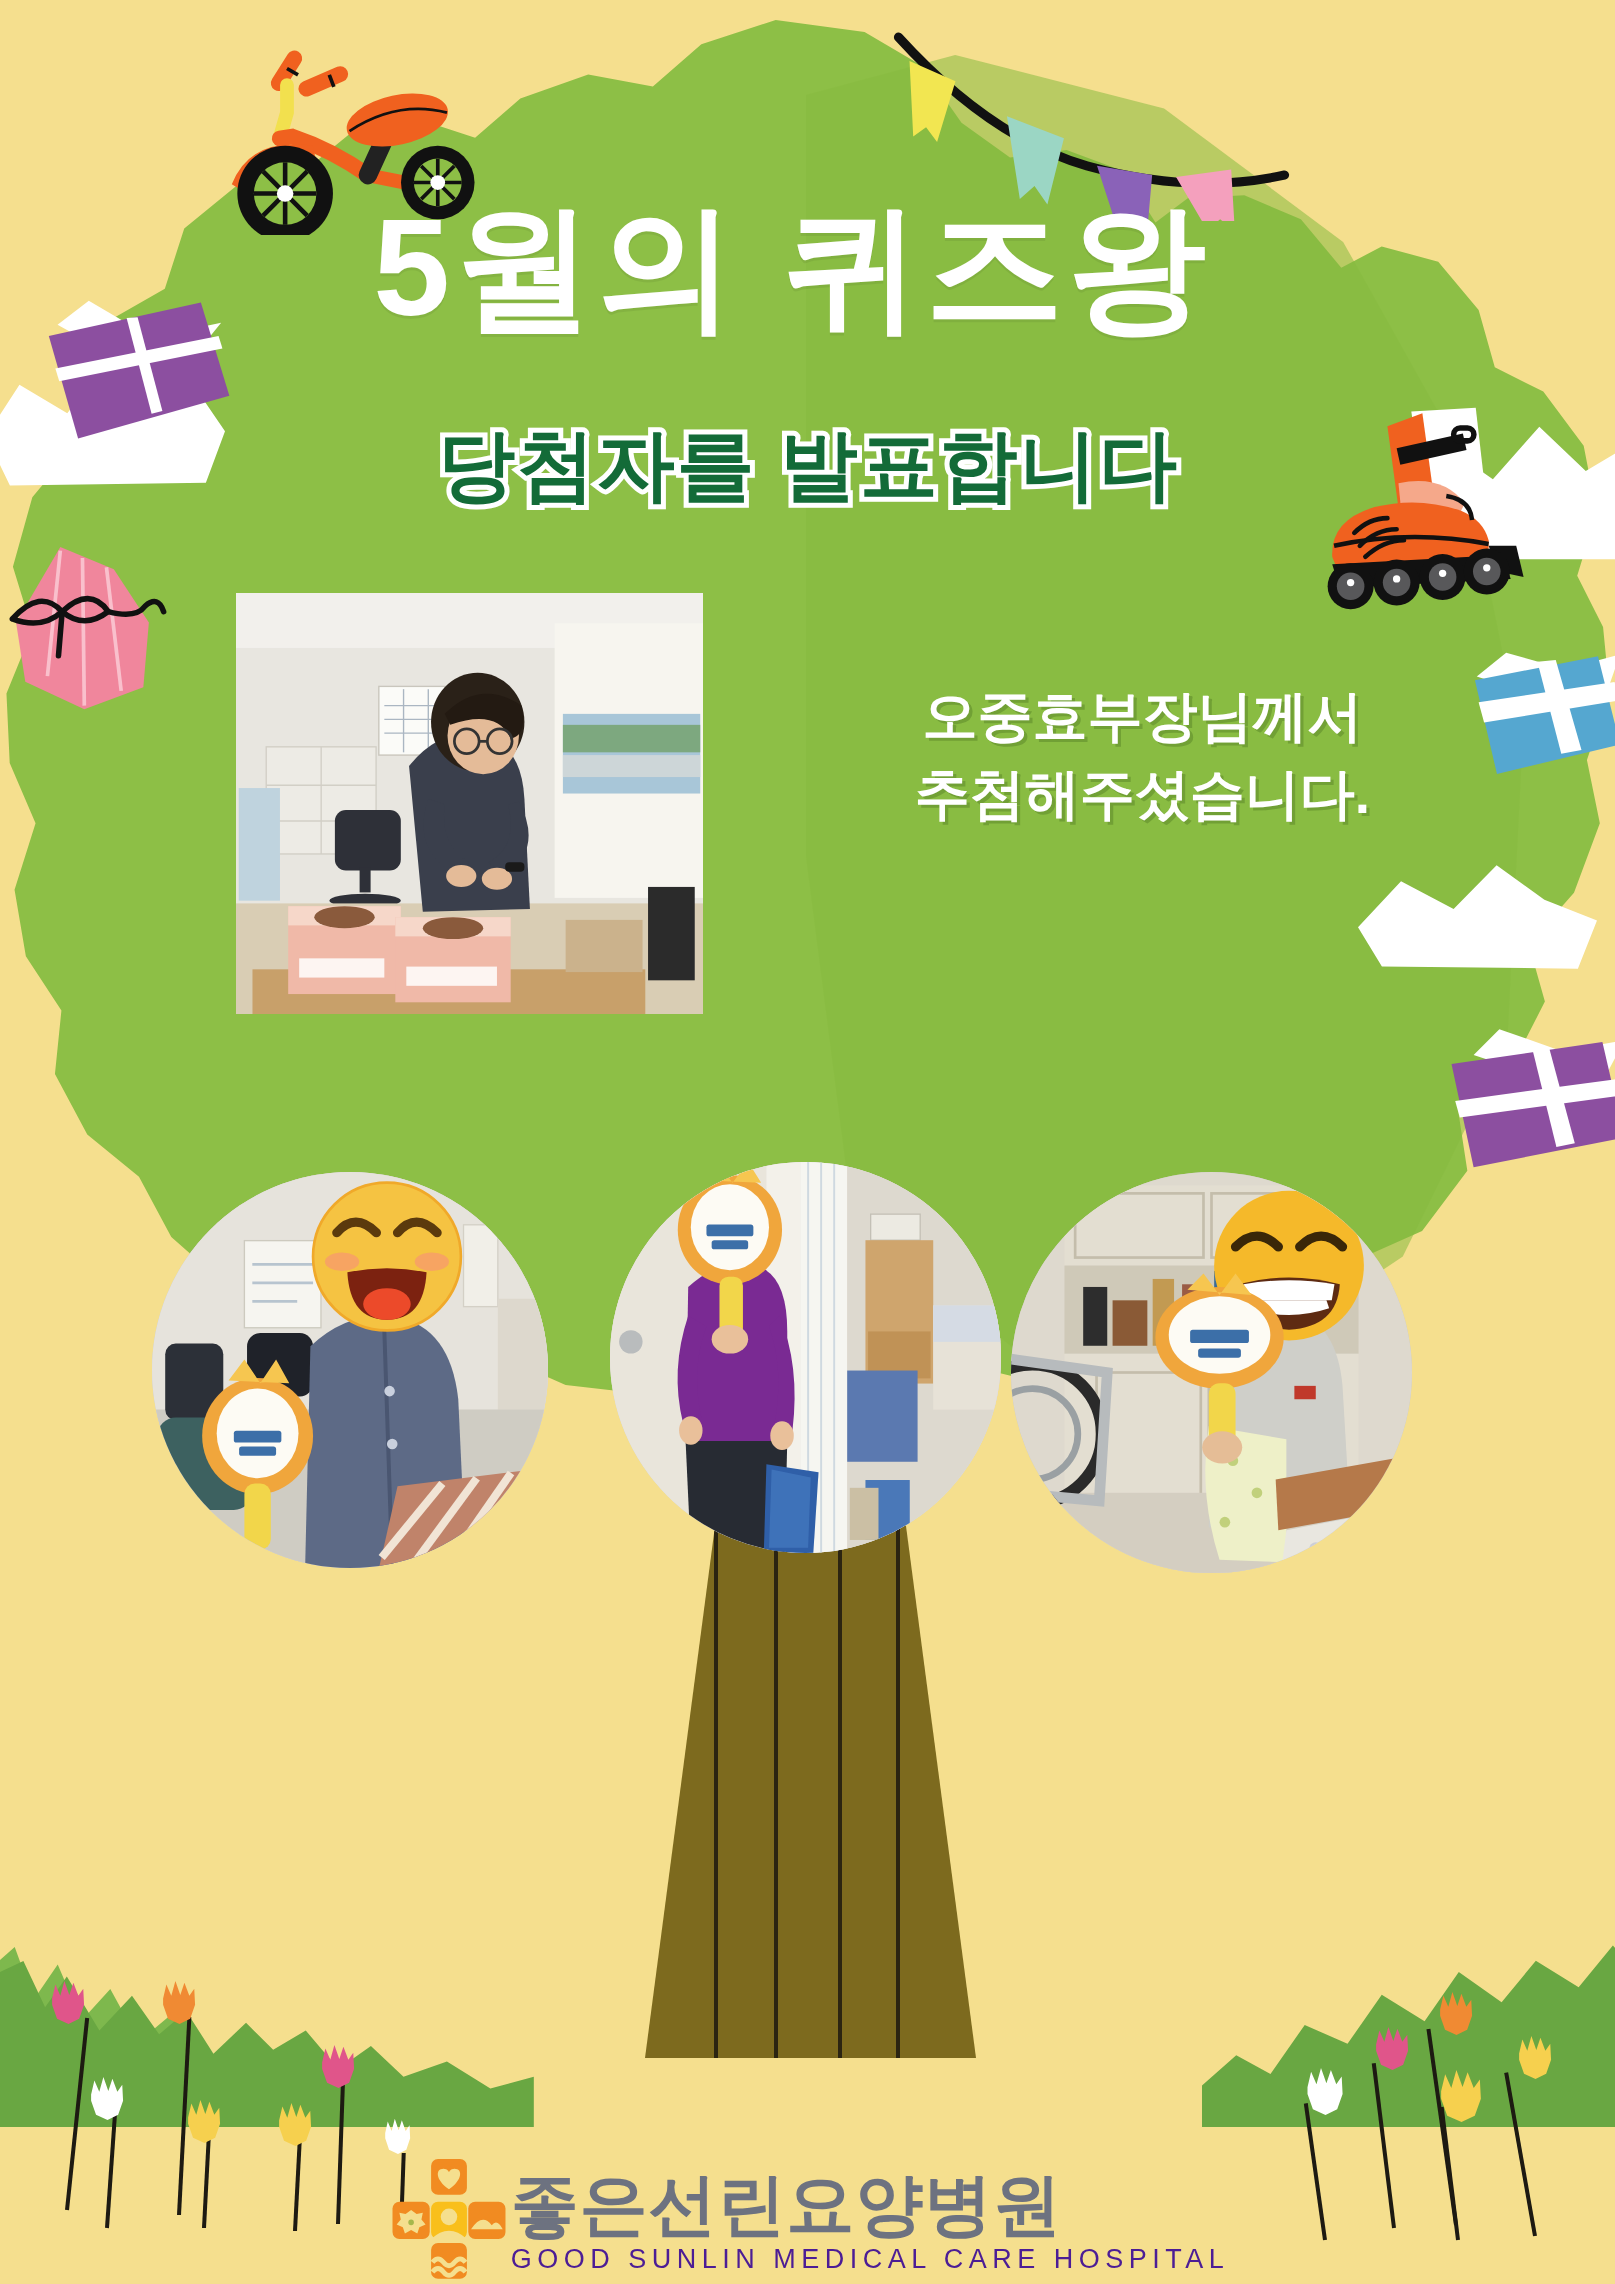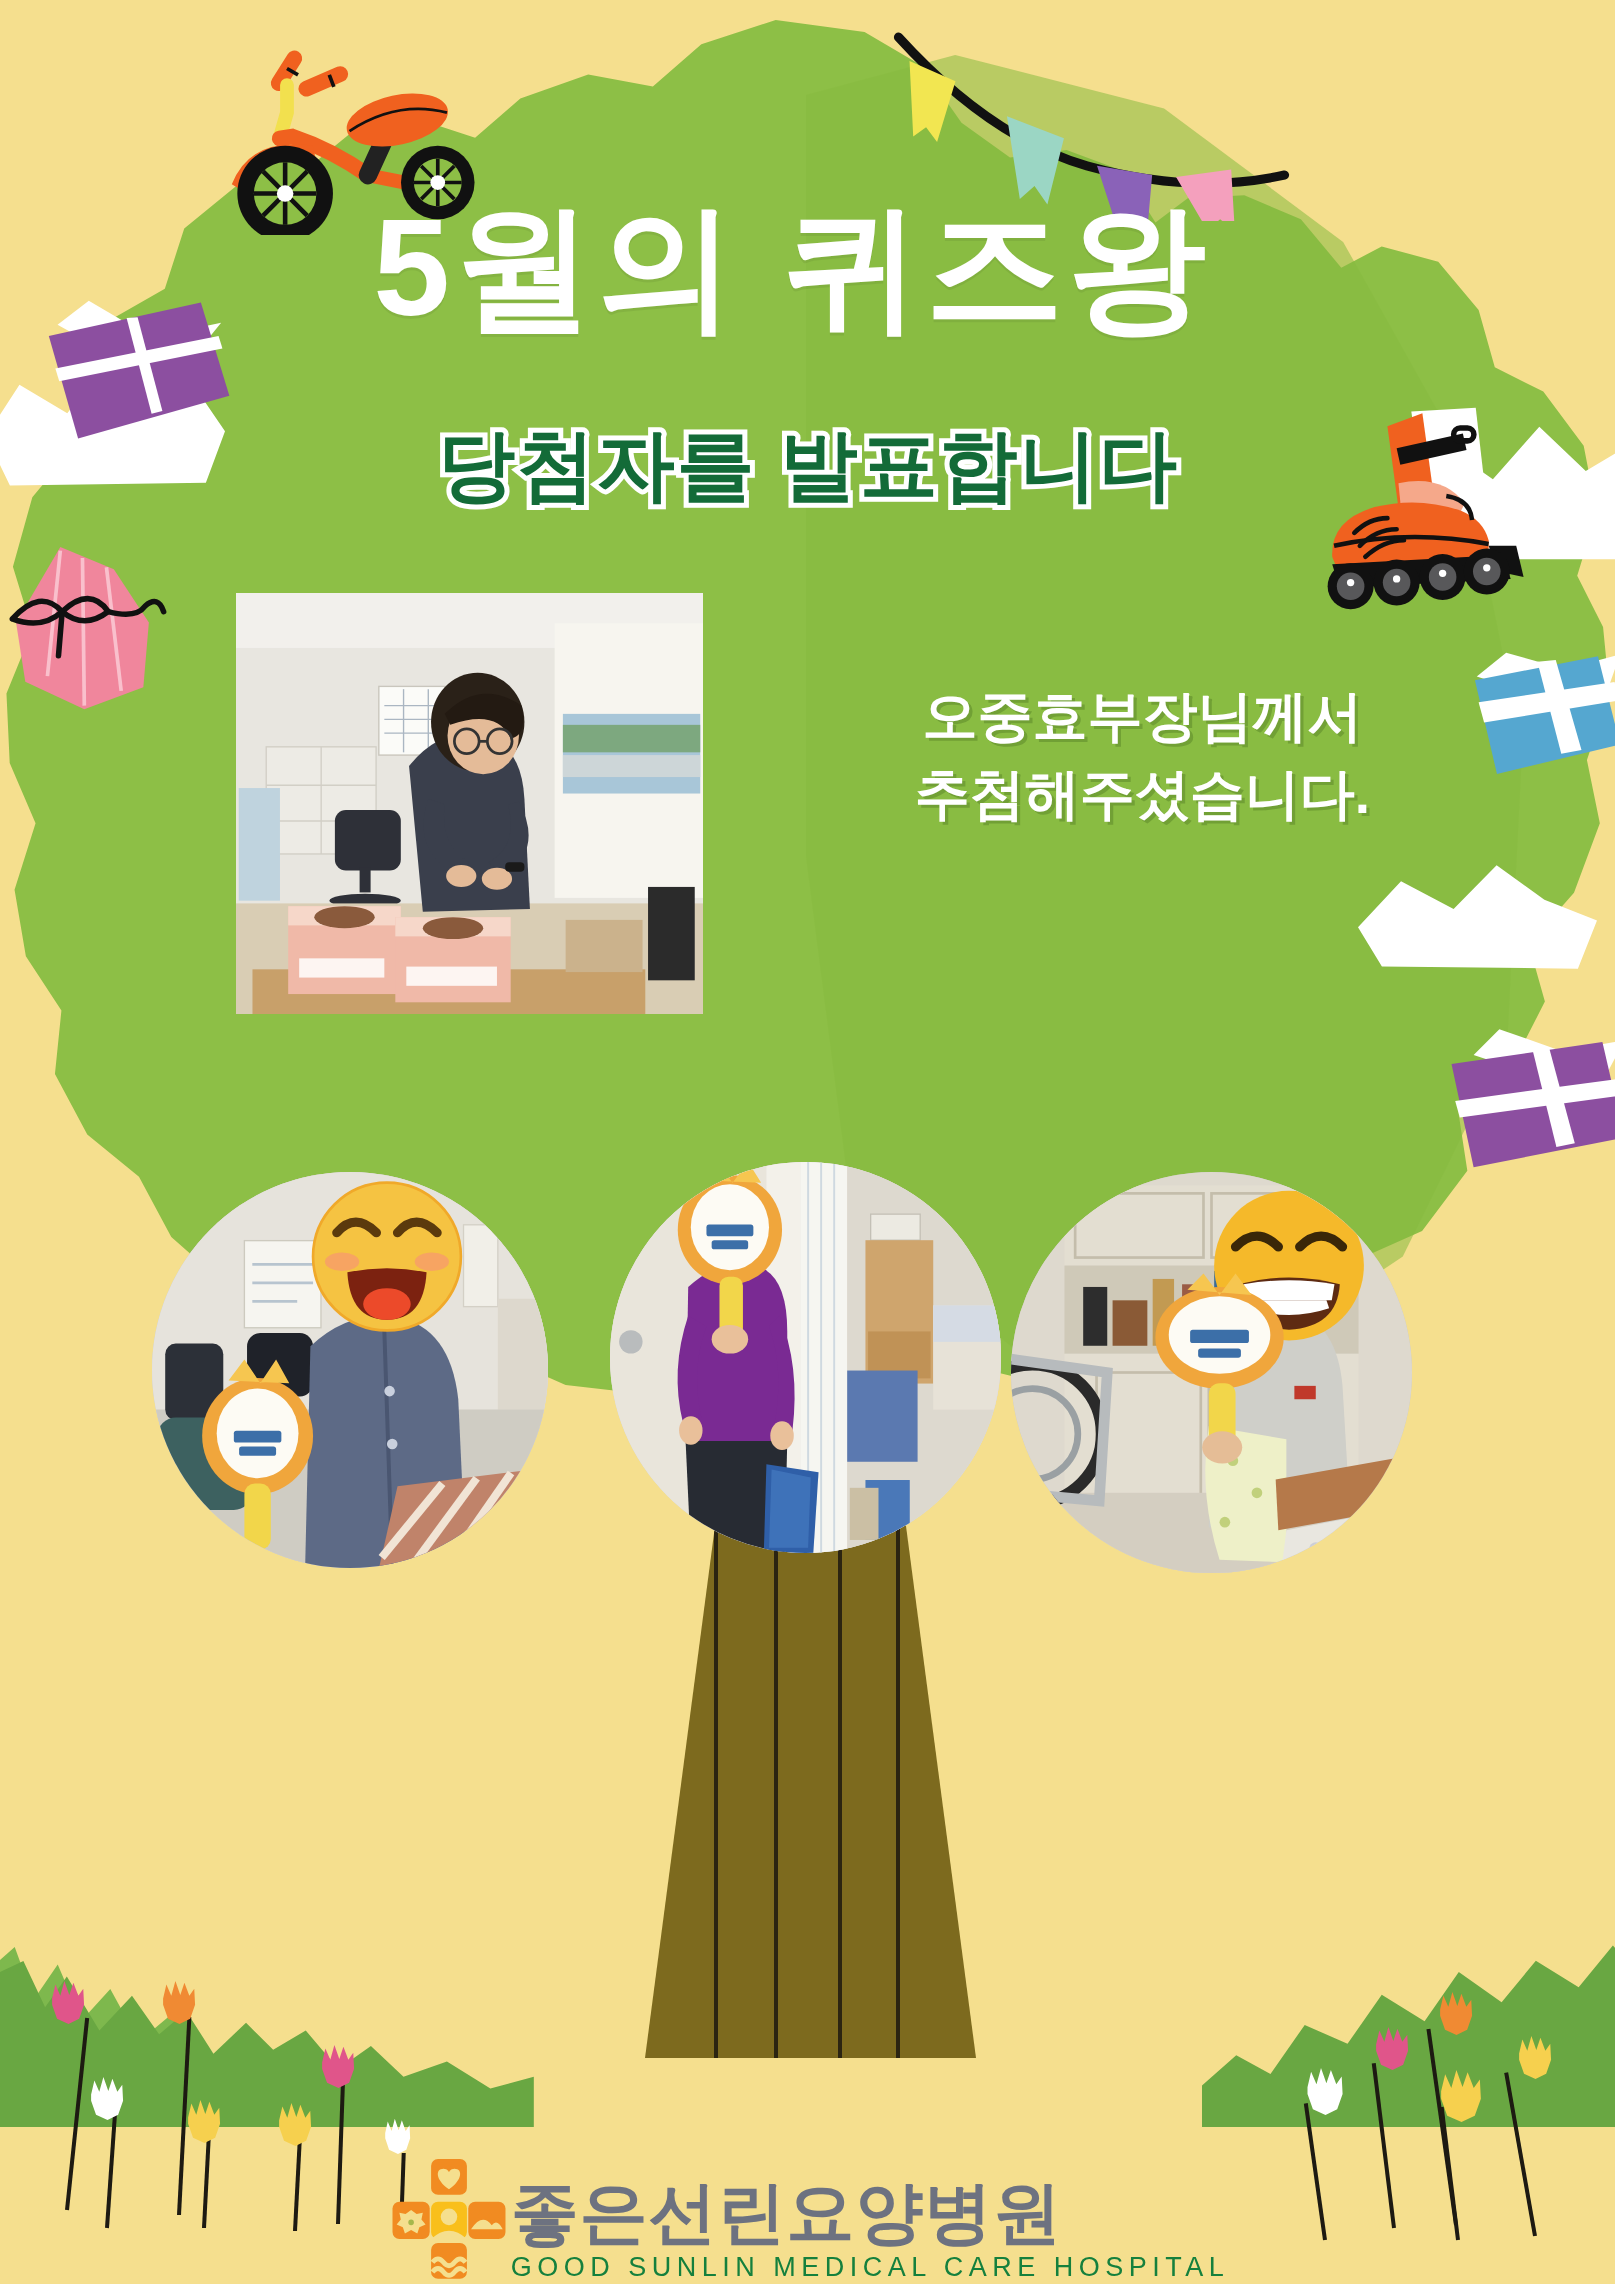--- a/index.html
+++ b/index.html
@@ -205,33 +205,33 @@
   .circ1 { left: 152px; top: 1172px; width: 396px; height: 396px; }
   .circ2 { left: 610px; top: 1162px; width: 391px; height: 391px; }
   .circ3 { left: 1011px; top: 1172px; width: 401px; height: 401px; }
 
   .photo-inner { position: absolute; inset: 0; }
 
   
   .logo-wrap {
     position: absolute;
     left: 0; top: 2159px; width: 1616px;
-    display: flex; justify-content: center; align-items: flex-end;
+    display: flex; justify-content: center; align-items: center;
   }
   .logo-mark { position: relative; width: 124px; height: 124px; flex: none; }
   .logo-text-block { padding-top: 2.8px; }
   .logo-ko {
     color: #6d7280;
     font-size: 68px;
     font-weight: 900;
     letter-spacing: 0.9px;
     line-height: 1;
   }
   .logo-en {
-    color: #15803d;
+    color: #4c1d95;
     font-size: 27px;
     letter-spacing: 5.5px;
     margin-top: 6.4px;
     font-weight: 400;
   }
 </style>
 </head>
 <body>
 
 <div id="poster">

